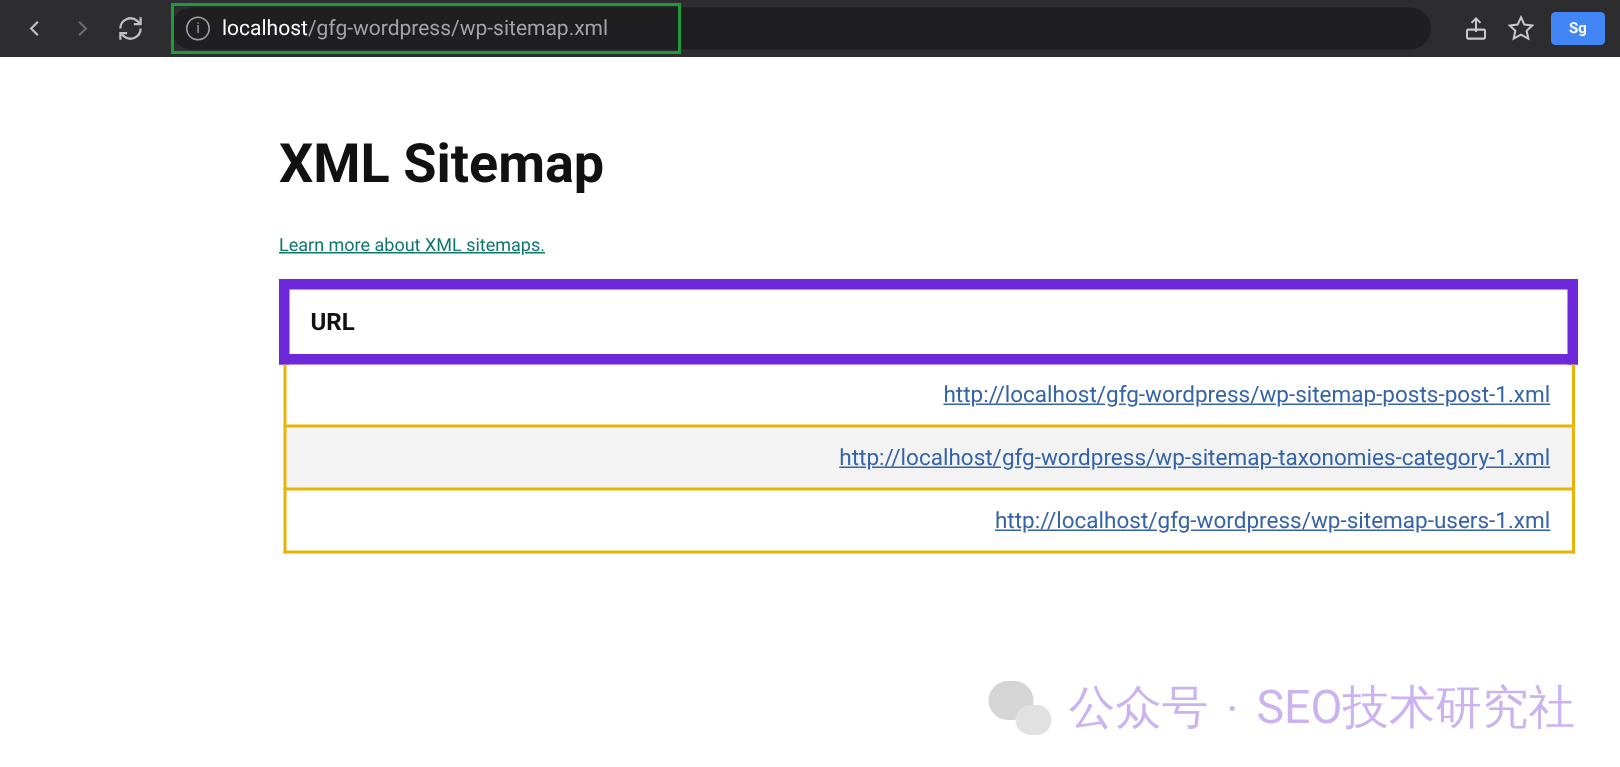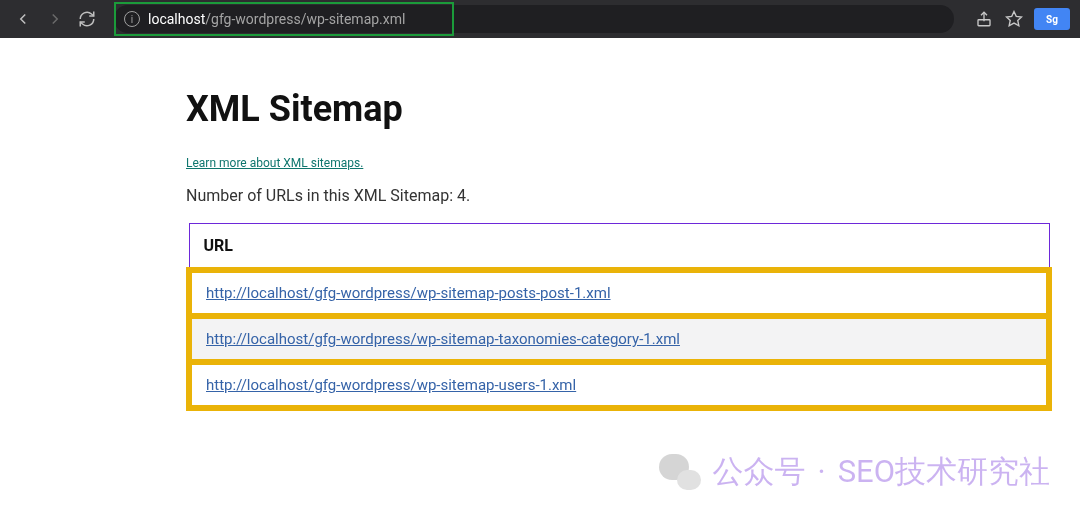--- a/index.html
+++ b/index.html
@@ -114,27 +114,28 @@
     .sitemap-table {
       width: 866px;
       border-collapse: collapse;
     }
     .sitemap-table th {
       text-align: left;
       padding: 12px 14px;
       font-size: 16px;
       font-weight: 700;
       color: #111;
-      border: 1px solid #6d28d9;
+      border: 7px solid #6d28d9;
       background: #fff;
     }
     .sitemap-table td {
       padding: 11px 14px;
-      border: 6px solid #eab308;
+      border: 2px solid #eab308;
       font-size: 15px;
+      text-align: right;
     }
     .sitemap-table tr:nth-child(even) td { background: #f3f3f4; }
     .sitemap-table tr:nth-child(odd) td { background: #ffffff; }
     .sitemap-table a {
       color: #3563a8;
       text-decoration: underline;
       cursor: pointer;
     }
     .watermark {
       position: absolute;
@@ -205,23 +206,20 @@
           <polygon points="12 2 15 8.5 22 9.3 17 14 18.5 21 12 17.5 5.5 21 7 14 2 9.3 9 8.5 12 2"></polygon>
         </svg>
     </div>
     <div class="translate-badge">Sg</div>
   </div>
 </div>
 
 <div class="content">
   <h1>XML Sitemap</h1>
   <a class="learn-link">Learn more about XML sitemaps.</a>
-  <p class="count">
-    <span>Number of URLs in this XML Sitemap: </span><span>4</span><span>.</span>
-  </p>
   <table class="sitemap-table">
     <thead>
       <tr>
           <th>URL</th>
         </tr>
     </thead>
     <tbody id="sitemap-rows">
         <tr>
           <td><a>http://localhost/gfg-wordpress/wp-sitemap-posts-post-1.xml</a></td>
         </tr>

